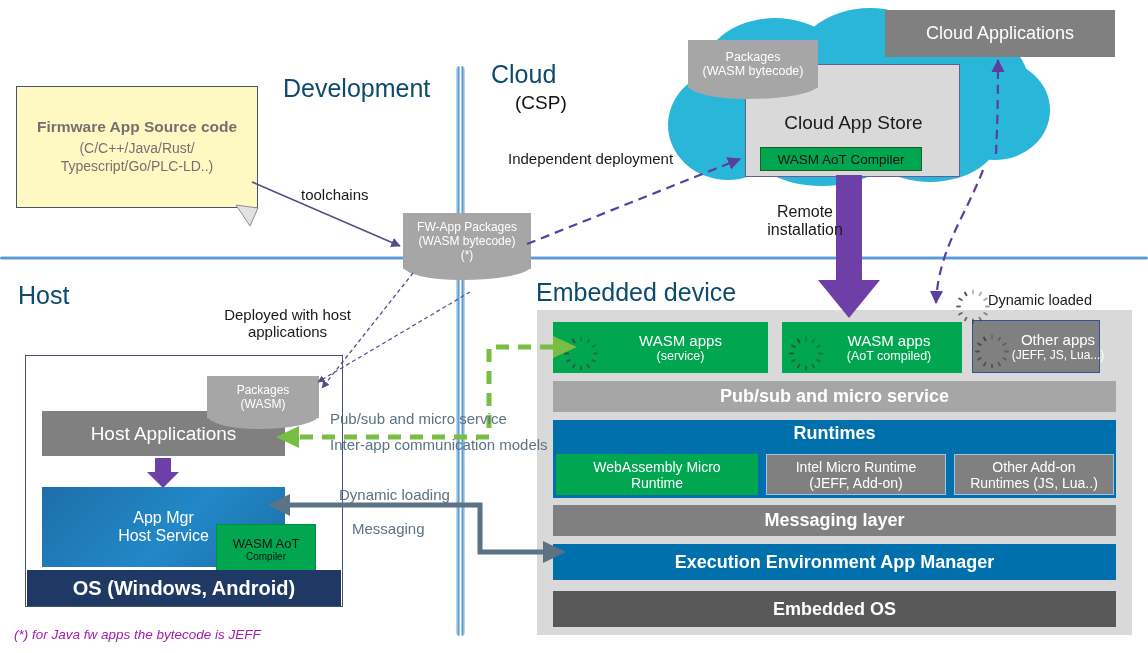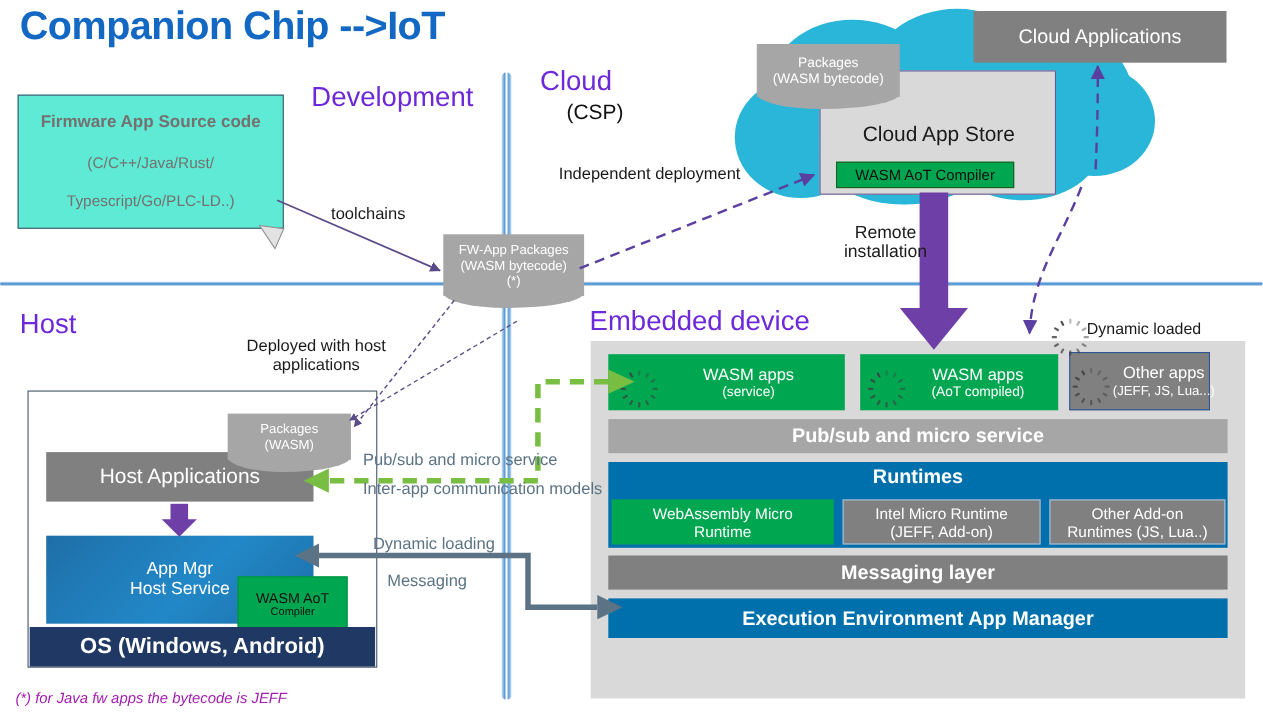--- a/index.html
+++ b/index.html
@@ -6,29 +6,29 @@
   body{width:1148px;height:653px;font-family:"Liberation Sans",sans-serif;position:relative;overflow:hidden;}
   #stage{position:relative;width:1148px;height:653px;background:#fff;}
   .abs{position:absolute;box-sizing:border-box;}
   .ctr{display:flex;align-items:center;justify-content:center;text-align:center;}
   .col{flex-direction:column;}
 
   
   #title{left:18px;top:2px;font-size:36px;font-weight:bold;color:#1268c3;letter-spacing:-0.5px;}
 
   
-  .sec-h{font-size:25px;color:#6d28d9;font-weight:normal;}
+  .sec-h{font-size:25px;color:#0c4a6e;font-weight:normal;}
   .sec-h2{font-size:19px;color:#111;}
 
   
   .hdivider{height:4px;background:linear-gradient(to bottom,#eaf3fb,#5b9bd5 35%,#5b9bd5 65%,#dfeaf7);border-radius:2px;}
   .vdivider{width:9px;background:linear-gradient(to right,#cfe2f3,#5b9bd5 30%,#ffffff 50%,#5b9bd5 72%,#cfe2f3);border-radius:4px;}
 
   
-  .srcbox{border:1.5px solid #44546a;background:#5eead4;gap:16px;}
+  .srcbox{border:1.5px solid #44546a;background:#fef9c3;}
   .srcbox .t1{font-size:15.5px;font-weight:bold;color:#767171;}
   .srcbox .t2{font-size:14px;color:#767171;line-height:1.28;}
 
   .grayband{background:#808080;color:#fff;}
   .grayband2{background:#a6a6a6;color:#fff;}
   .blueband{background:#0070ad;color:#fff;}
   .greenbox{background:#00a650;color:#fff;}
   .darkgray{background:#595959;color:#fff;}
 
   
@@ -49,21 +49,20 @@
       transform-origin:50% 9px;}
 
   svg{position:absolute;left:0;top:0;overflow:visible;}
   .lbl{position:absolute;color:#404040;}
 </style>
 </head>
 <body>
 
 <div id="stage">
 
-  <div class="abs" id="title">Companion Chip --&gt;IoT</div>
 
   <div class="abs hdivider" style="left:0px;top:256px;width:1148px;"></div>
   <div class="abs vdivider" style="left:456px;top:66px;height:570px;"></div>
 
   <div class="abs sec-h" style="left:283px;top:74px;">Development</div>
   <div class="abs sec-h" style="left:491px;top:60px;">Cloud</div>
   <div class="abs sec-h2" style="left:491px;top:92px;margin-left:24px;">(CSP)</div>
   <div class="abs sec-h" style="left:18px;top:281px;">Host</div>
   <div class="abs sec-h" style="left:536px;top:278px;">Embedded device</div>
 
@@ -214,20 +213,21 @@
   </div>
   <div class="abs ctr col grayband" style="left:954px;top:454px;width:160px;height:41px;border:1px solid #9dc3e6;">
     <div style="font-size:14px;">Other Add-on</div>
     <div style="font-size:14px;">Runtimes (JS, Lua..)</div>
   </div>
 
   <div class="abs ctr grayband" style="left:553px;top:505px;width:563px;height:31px;font-size:18px;font-weight:bold;">Messaging layer</div>
 
   <div class="abs ctr blueband" style="left:553px;top:544px;width:563px;height:36px;font-size:18px;font-weight:bold;">Execution Environment App Manager</div>
 
+  <div class="abs ctr darkgray" style="left:553px;top:591px;width:563px;height:36px;font-size:18px;font-weight:bold;">Embedded OS</div>
 
   <span class="spin" style="position:absolute;left:961px;top:288px;width:24px;height:24px;">
       <i style="transform: translate(-50%, -50%) rotate(0deg) translateY(-8px); opacity: 0.35;"></i>
       <i style="transform: translate(-50%, -50%) rotate(30deg) translateY(-8px); opacity: 0.4;"></i>
       <i style="transform: translate(-50%, -50%) rotate(60deg) translateY(-8px); opacity: 0.45;"></i>
       <i style="transform: translate(-50%, -50%) rotate(90deg) translateY(-8px); opacity: 0.5;"></i>
       <i style="transform: translate(-50%, -50%) rotate(120deg) translateY(-8px); opacity: 0.55;"></i>
       <i style="transform: translate(-50%, -50%) rotate(150deg) translateY(-8px); opacity: 0.6;"></i>
       <i style="transform: translate(-50%, -50%) rotate(180deg) translateY(-8px); opacity: 0.65;"></i>
       <i style="transform: translate(-50%, -50%) rotate(210deg) translateY(-8px); opacity: 0.7;"></i>

